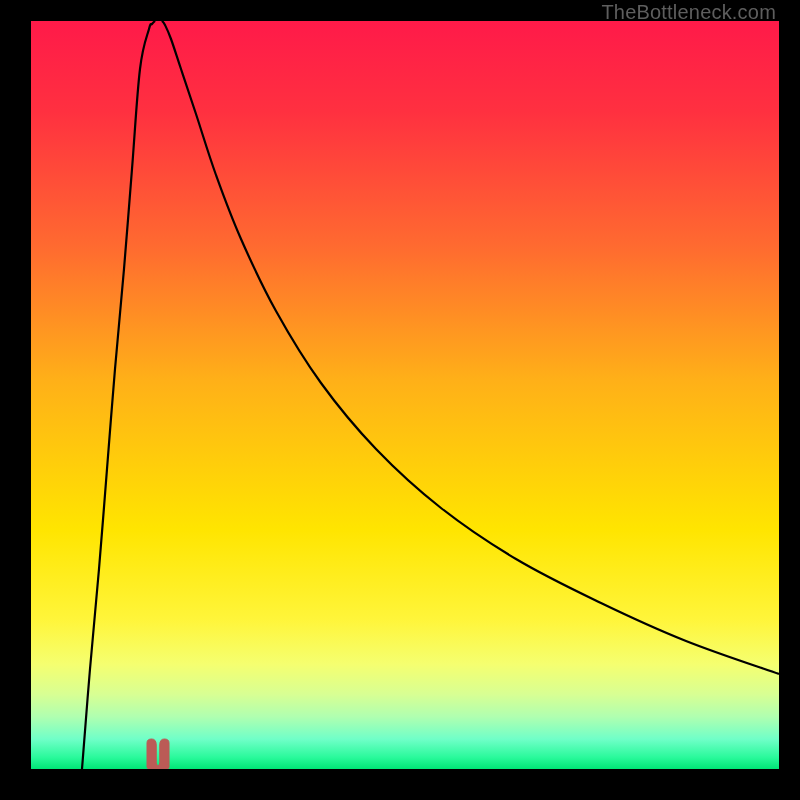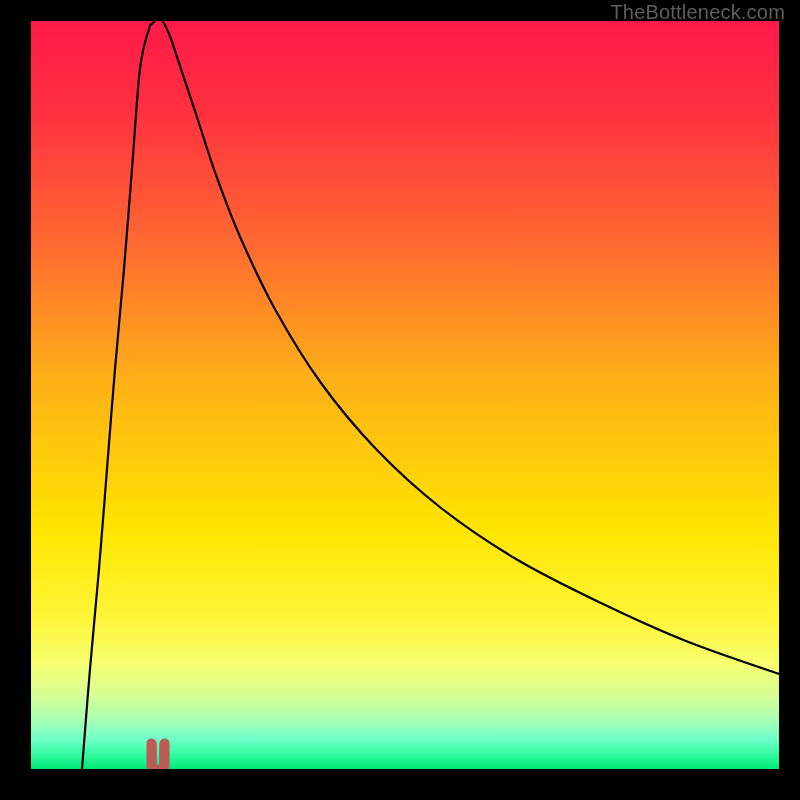--- a/index.html
+++ b/index.html
@@ -25,21 +25,21 @@
     height: 748px;
     overflow: hidden;
   }
   .gradient-fill {
     position: absolute;
     left: 0; top: 0; right: 0; bottom: 0;
   }
   .watermark {
     position: absolute;
     top: 1px;
-    right: 15px;
+    right: 24px;
     color: #5e5e5e;
     font-size: 20px;
     font-weight: 500;
     letter-spacing: 0.2px;
   }
   svg.curves {
     position: absolute;
     left: 0; top: 0;
     width: 748px;
     height: 748px;

